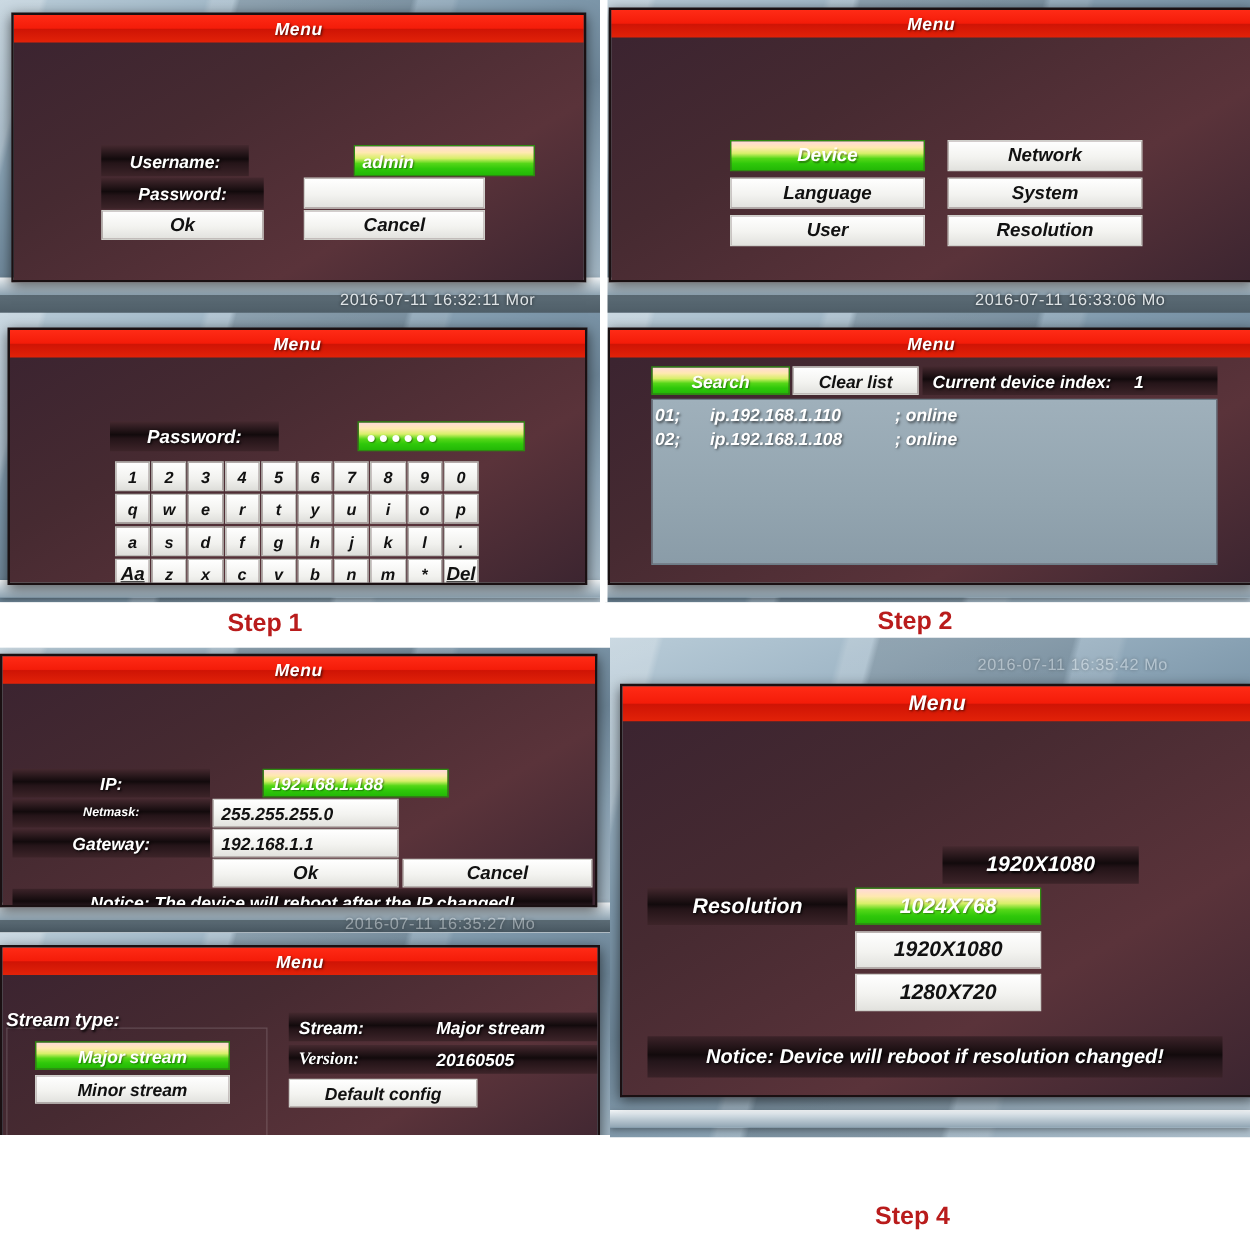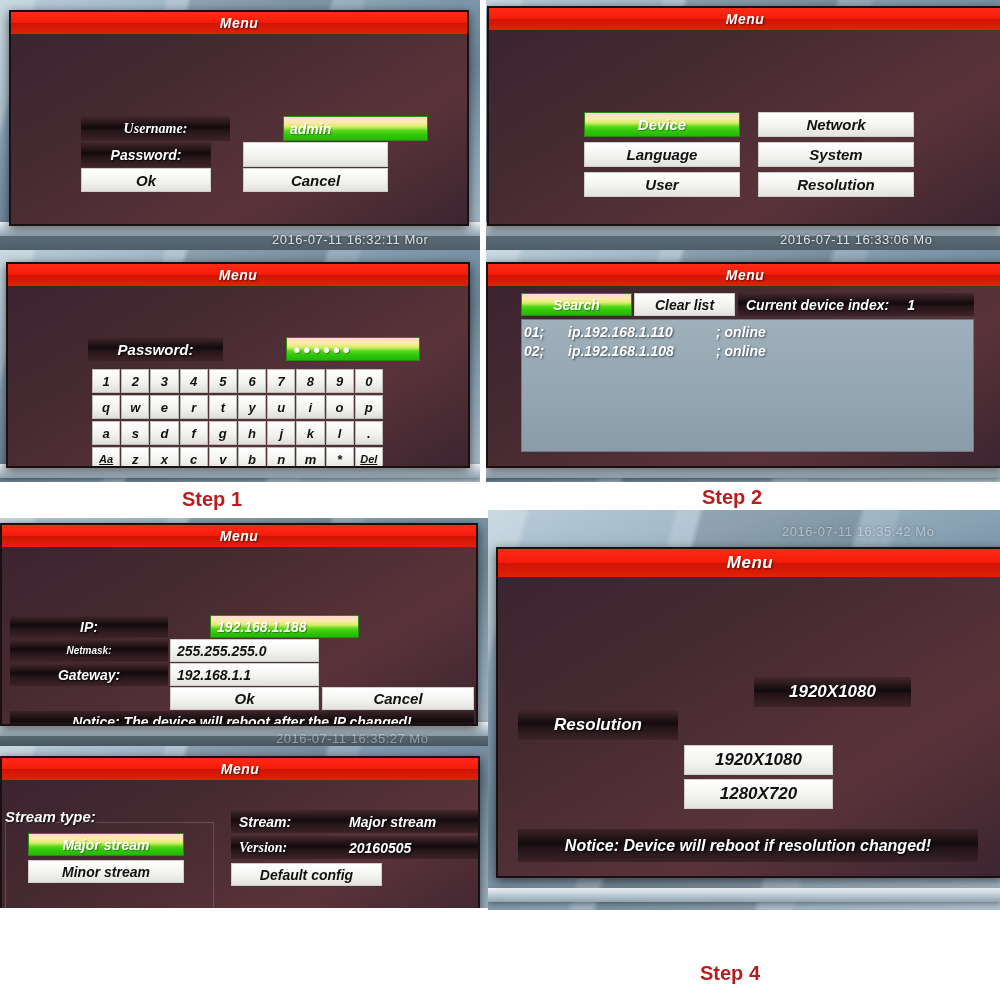--- a/index.html
+++ b/index.html
@@ -54,40 +54,40 @@
   .ts.faded{opacity:.42;}
 
   .steplabel{position:absolute;font-size:20px;font-weight:bold;color:#b91c1c;}
 
   
   .kbrow{display:flex;}
   .key{width:28.2px;height:24px;margin:0 1px 2px 0;
        background:linear-gradient(180deg,#ffffff,#f1f1ee 60%,#dededa);
        border:1px solid #bdbdb8;color:#111;font-weight:bold;font-style:italic;font-size:13px;
        display:flex;align-items:center;justify-content:center;box-sizing:border-box;}
-  .key.wide{font-size:11px;text-decoration:underline;}
+  .key.wide{font-size:15px;text-decoration:underline;}
 
   .dots{letter-spacing:2px;font-size:13px;color:#fff;}
 
   .groupbox{position:absolute;border:1px solid rgba(255,255,255,.16);}
 </style>
 </head>
 <body>
 
 <div class="photo" style="left:0;top:0;width:480px;height:258px;">
   <div class="bg"></div>
   <div class="shelf" style="top:222px;"></div>
   <div class="dkband" style="top:236px;height:22px;"></div>
 
   <div class="osd" style="left:9px;top:10px;width:456px;height:212px;">
     <div class="titlebar">
       <span>Menu</span>
     </div>
     <div class="body" style="height:188px;">
-      <div class="lbl" style="position:absolute;left:70px;top:82px;width:149px;height:25px;font-size:14px;font-family:Liberation Serif, serif;">Username:</div>
+      <div class="lbl" style="position:absolute;left:70px;top:82px;width:118px;height:25px;font-size:14px;">Username:</div>
       <div class="hl left" style="position:absolute;left:232px;top:82px;width:145px;height:25px;font-size:14px;">admin</div>
 
       <div class="lbl" style="position:absolute;left:70px;top:108px;width:130px;height:25px;font-size:14px;">Password:</div>
       <div class="fld left" style="position:absolute;left:232px;top:108px;width:145px;height:25px;font-size:14px;"></div>
 
       <div class="fld" style="position:absolute;left:70px;top:134px;width:130px;height:24px;font-size:15px;">Ok</div>
       <div class="fld" style="position:absolute;left:232px;top:134px;width:145px;height:24px;font-size:15px;">Cancel</div>
     </div>
   </div>
 
@@ -296,20 +296,21 @@
 
   <div class="osd" style="left:8px;top:37px;width:504px;height:327px;">
     <div class="titlebar" style="height:28px;">
       <span style="font-size:17px;">Menu</span>
     </div>
     <div class="body" style="height:297px;">
       <div class="lbl" style="position:absolute;left:256px;top:100px;width:157px;height:30px;font-size:17px;">1920X1080</div>
 
       <div class="lbl" style="position:absolute;left:20px;top:133px;width:160px;height:30px;font-size:17px;">Resolution</div>
 
+      <div class="hl center" style="position:absolute;left:186px;top:133px;width:149px;height:30px;font-size:17px;">1024X768</div>
       <div class="fld" style="position:absolute;left:186px;top:168px;width:149px;height:30px;font-size:17px;">1920X1080</div>
       <div class="fld" style="position:absolute;left:186px;top:202px;width:149px;height:30px;font-size:17px;">1280X720</div>
 
       <div class="notice" style="position:absolute;left:20px;top:252px;width:460px;height:33px;font-size:16px;">Notice: Device will reboot if resolution changed!</div>
     </div>
   </div>
 
   <div class="ts faded" style="left:294px;top:14px;">2016-07-11 16:35:42 Mo</div>
 </div>
 

